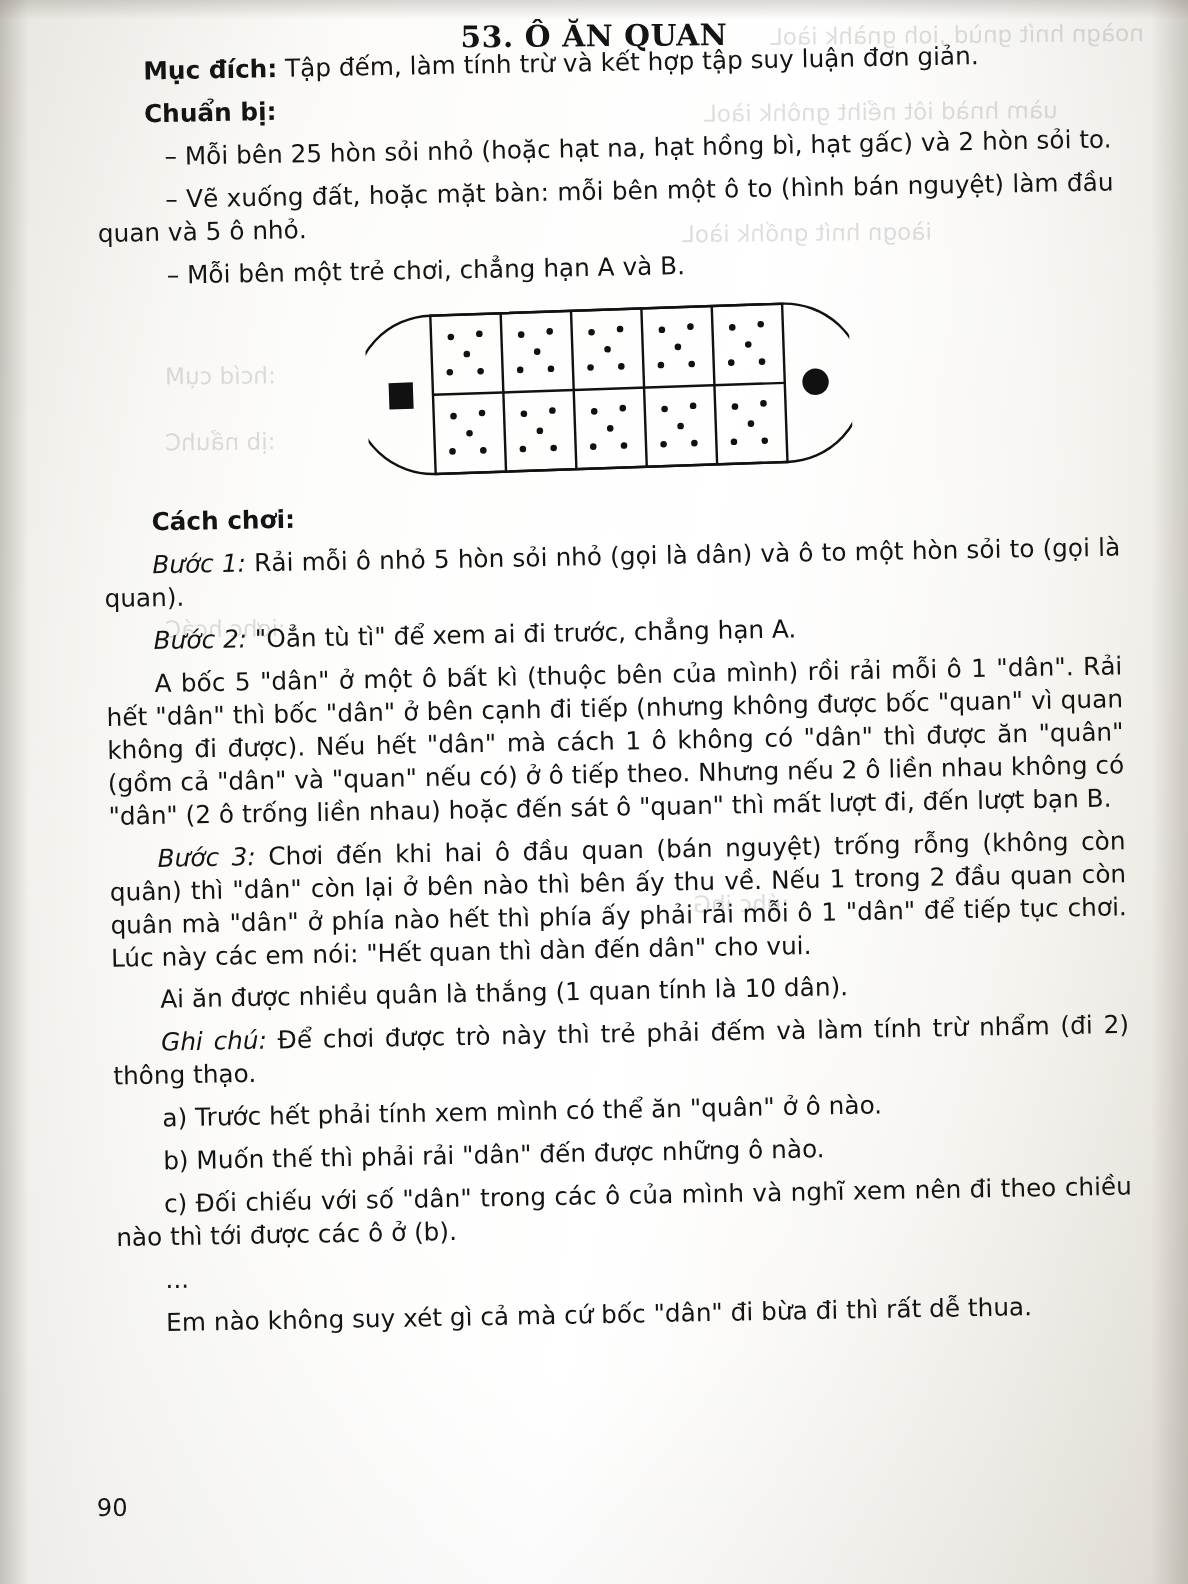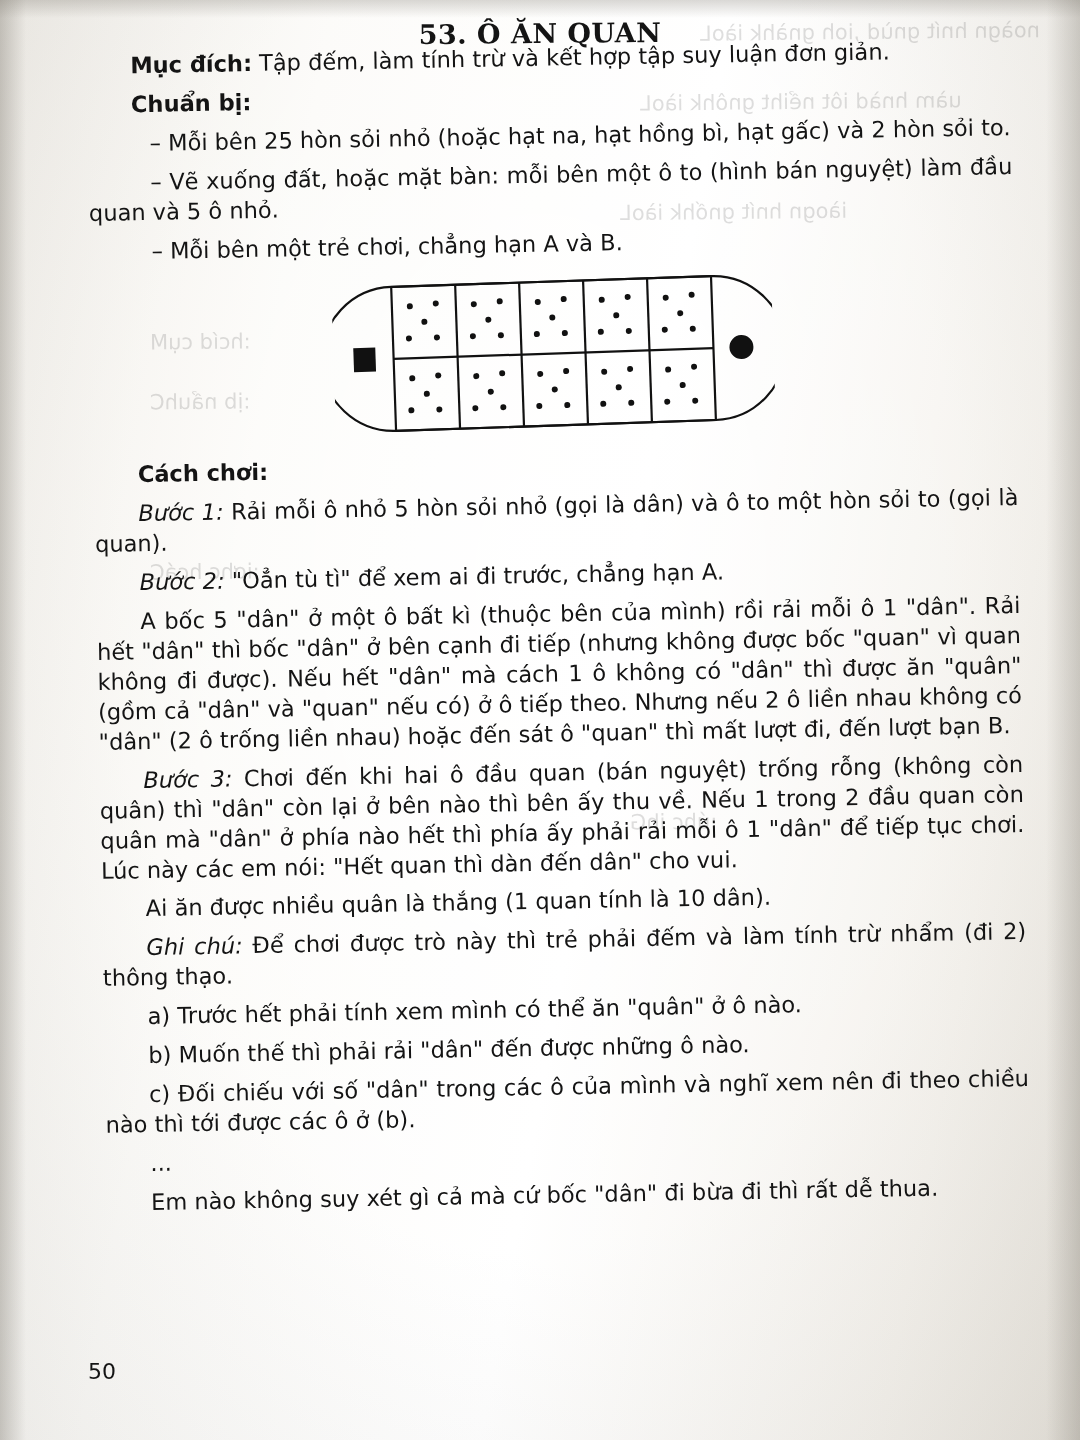--- a/index.html
+++ b/index.html
@@ -240,15 +240,15 @@
       <p class="indent">a) Trước hết phải tính xem mình có thể ăn "quân" ở ô nào.</p>
       <p class="indent">b) Muốn thế thì phải rải "dân" đến được những ô nào.</p>
       <p class="indent">c) Đối chiếu với số "dân" trong các ô của mình và nghĩ xem nên đi theo chiều nào thì tới được các ô ở (b).</p>
 
       <p class="indent">...</p>
 
       <p class="indent">Em nào không suy xét gì cả mà cứ bốc "dân" đi bừa đi thì rất dễ thua.</p>
 
     </div>
 
-    <div class="page-number">50</div>
+    <div class="page-number">90</div>
   </div>
 </div>
 
 </body></html>

